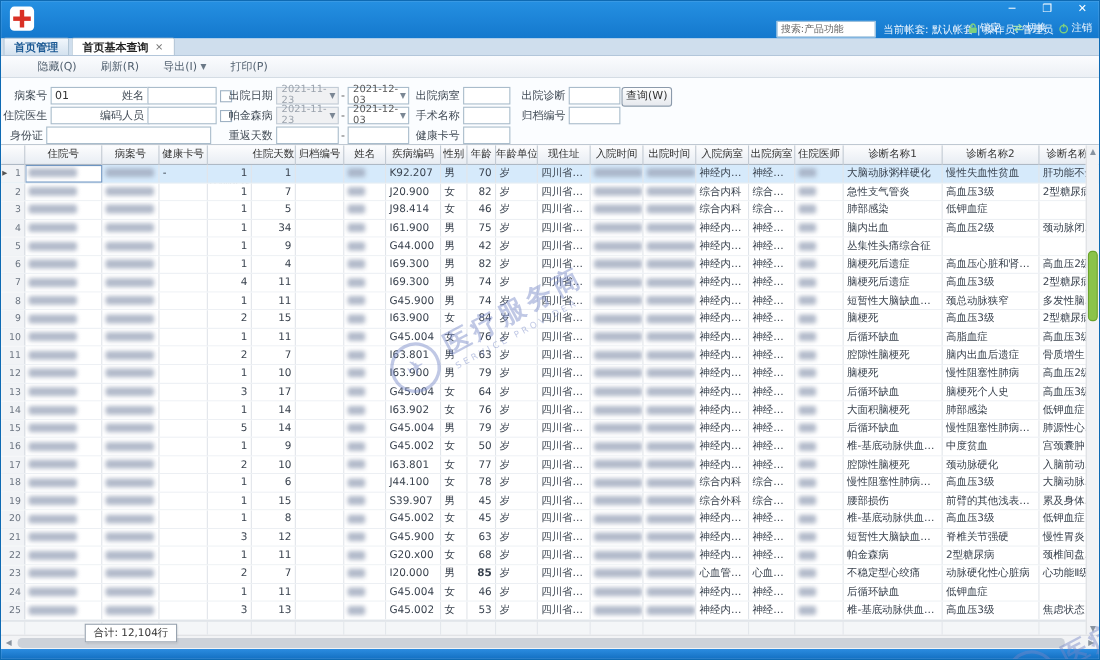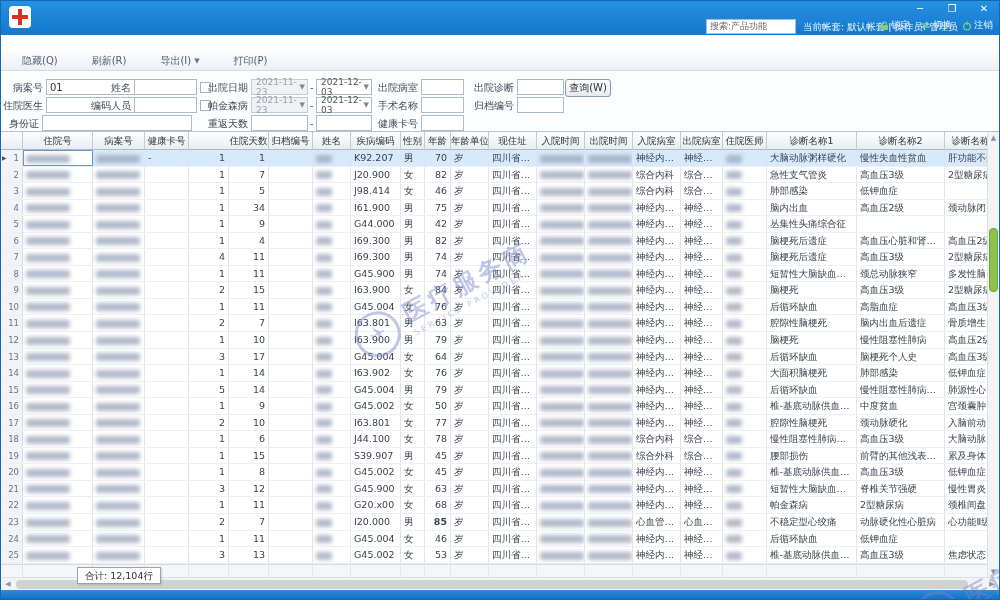--- a/index.html
+++ b/index.html
@@ -21,21 +21,21 @@
   .topaction { display:flex; align-items:center; gap:2px; color:#eaf4fd; font-size:9.5px; cursor:default; }
 
   
   .tabsbar { position:absolute; left:0; top:34px; width:998px; height:16px; background:#cfdeed; border-bottom:1px solid #b3c6da; display:flex; align-items:flex-end; }
   .tab { height:16px; display:flex; align-items:center; padding:0 9px; font-size:10px; font-weight:bold; color:#1c5a94;
     background:linear-gradient(#f2f7fc,#d4e2ef); border:1px solid #a9becf; border-bottom:none; margin-left:2px; border-radius:2px 2px 0 0; }
   .tab.active { background:#fff; color:#222; }
   .tab .close { margin-left:6px; color:#777; font-size:9px; font-weight:normal; }
 
   
-  .toolbar { position:absolute; left:0; top:50px; width:998px; height:20px; background:linear-gradient(#fbfcfe,#ecf0f5); border-bottom:1px solid #d4dce4; display:flex; align-items:center; padding-left:12px; gap:16px; }
+  .toolbar { position:absolute; left:0; top:50px; width:998px; height:20px; background:linear-gradient(#fbfcfe,#ecf0f5); border-bottom:1px solid #d4dce4; display:flex; align-items:center; padding-left:24px; gap:4px; }
   .tbtn { font-size:10px; color:#51606f; padding:2px 9px; border-radius:2px; display:flex; align-items:center; gap:3px; }
   .tbtn .dd { font-size:7px; color:#6a7886; }
 
   
   .formarea { position:absolute; left:0; top:70px; width:998px; height:60px; background:#fbfdff; font-size:10px; color:#404a55; }
   .frow { position:absolute; left:0; width:998px; height:17px; }
   .flabel { position:absolute; text-align:right; line-height:17px; }
   .finput { position:absolute; height:16px; border:1px solid #a9bccb; background:#fff; font-size:10px; padding:0 3px; color:#333; }
   .datebox { position:absolute; height:16px; border:1px solid #a9bccb; background:#fff; font-size:9px; color:#555; display:flex; align-items:center; justify-content:space-between; padding:0 2px 0 4px; }
   .datebox.disabled { background:#f0f1f3; color:#9aa2ac; border-color:#c2ccd6;align-items:center; }
@@ -119,20 +119,29 @@
             <svg width="10" height="10" viewBox="0 0 10 10">
               <circle cx="5" cy="5.4" r="3.4" fill="none" stroke="#7ed07e" stroke-width="1.2"></circle>
               <path d="M5 0.6v3.4" stroke="#7ed07e" stroke-width="1.3"></path>
             </svg>
           </span>
         <span>注销</span>
       </div>
     </div>
   </div>
 
+  <div class="tabsbar">
+    <div class="tab">
+        <span>首页管理</span>
+      </div>
+    <div class="tab active">
+      <span>首页基本查询</span>
+      <span class="close">×</span>
+    </div>
+  </div>
 
   <div class="toolbar">
     <div class="tbtn">
         <span>隐藏(Q)</span>
       </div>
     <div class="tbtn">
         <span>刷新(R)</span>
       </div>
     <div class="tbtn">
         <span>导出(I)</span>

